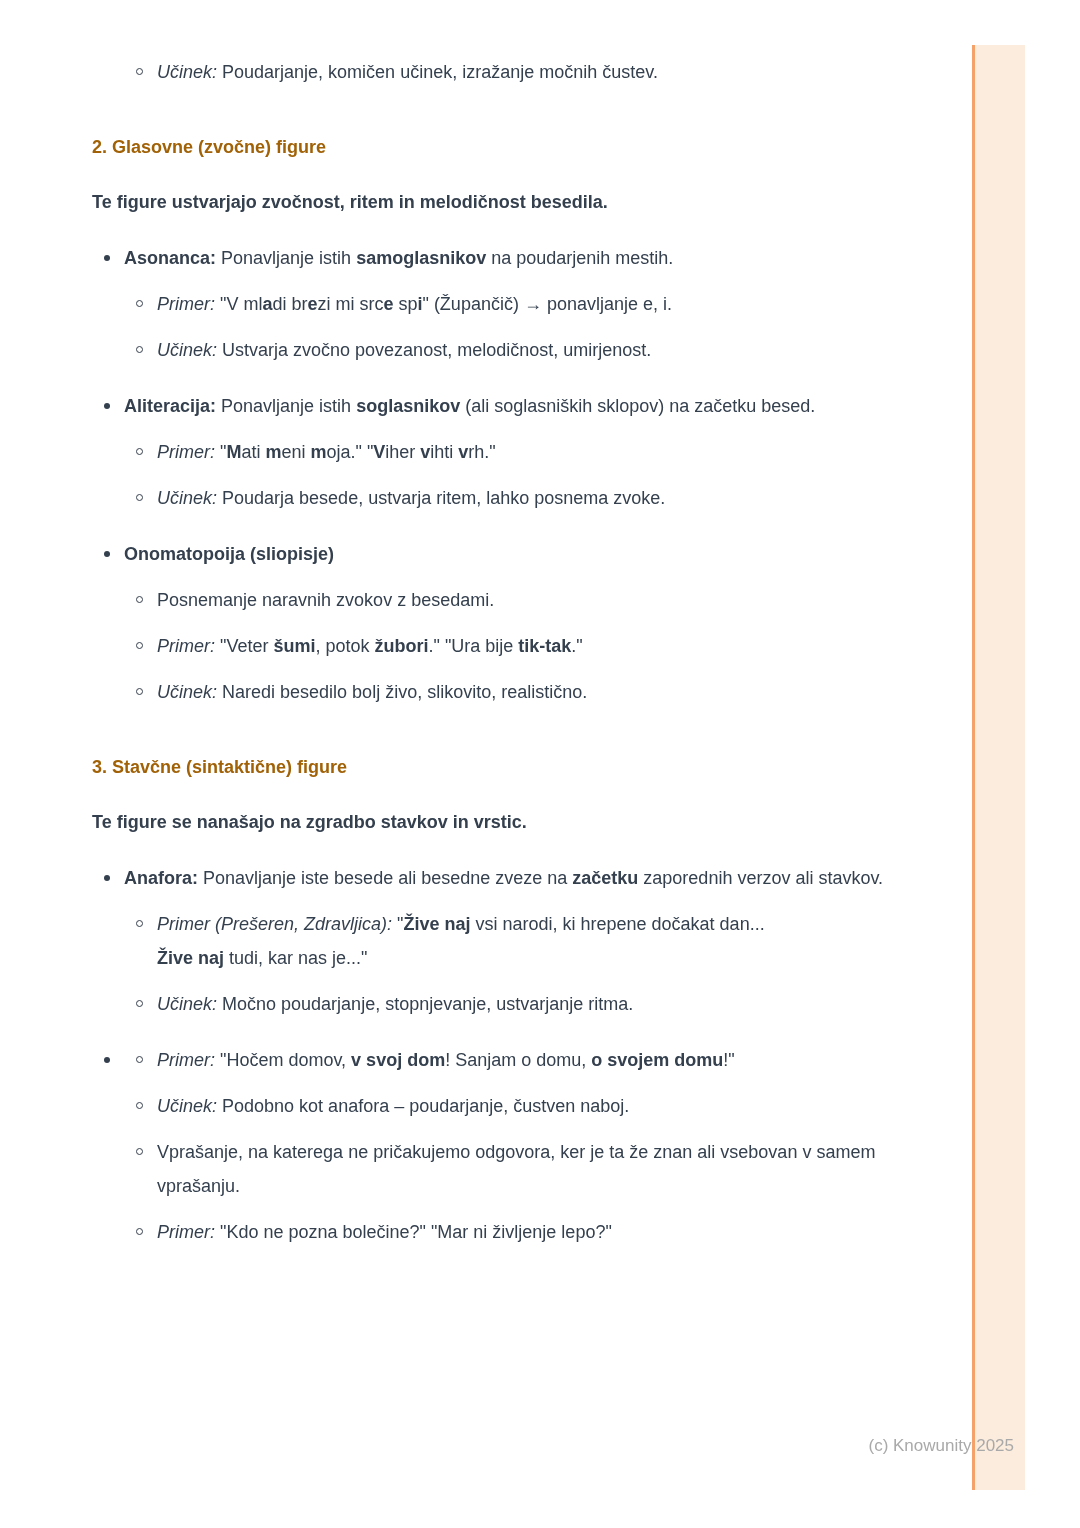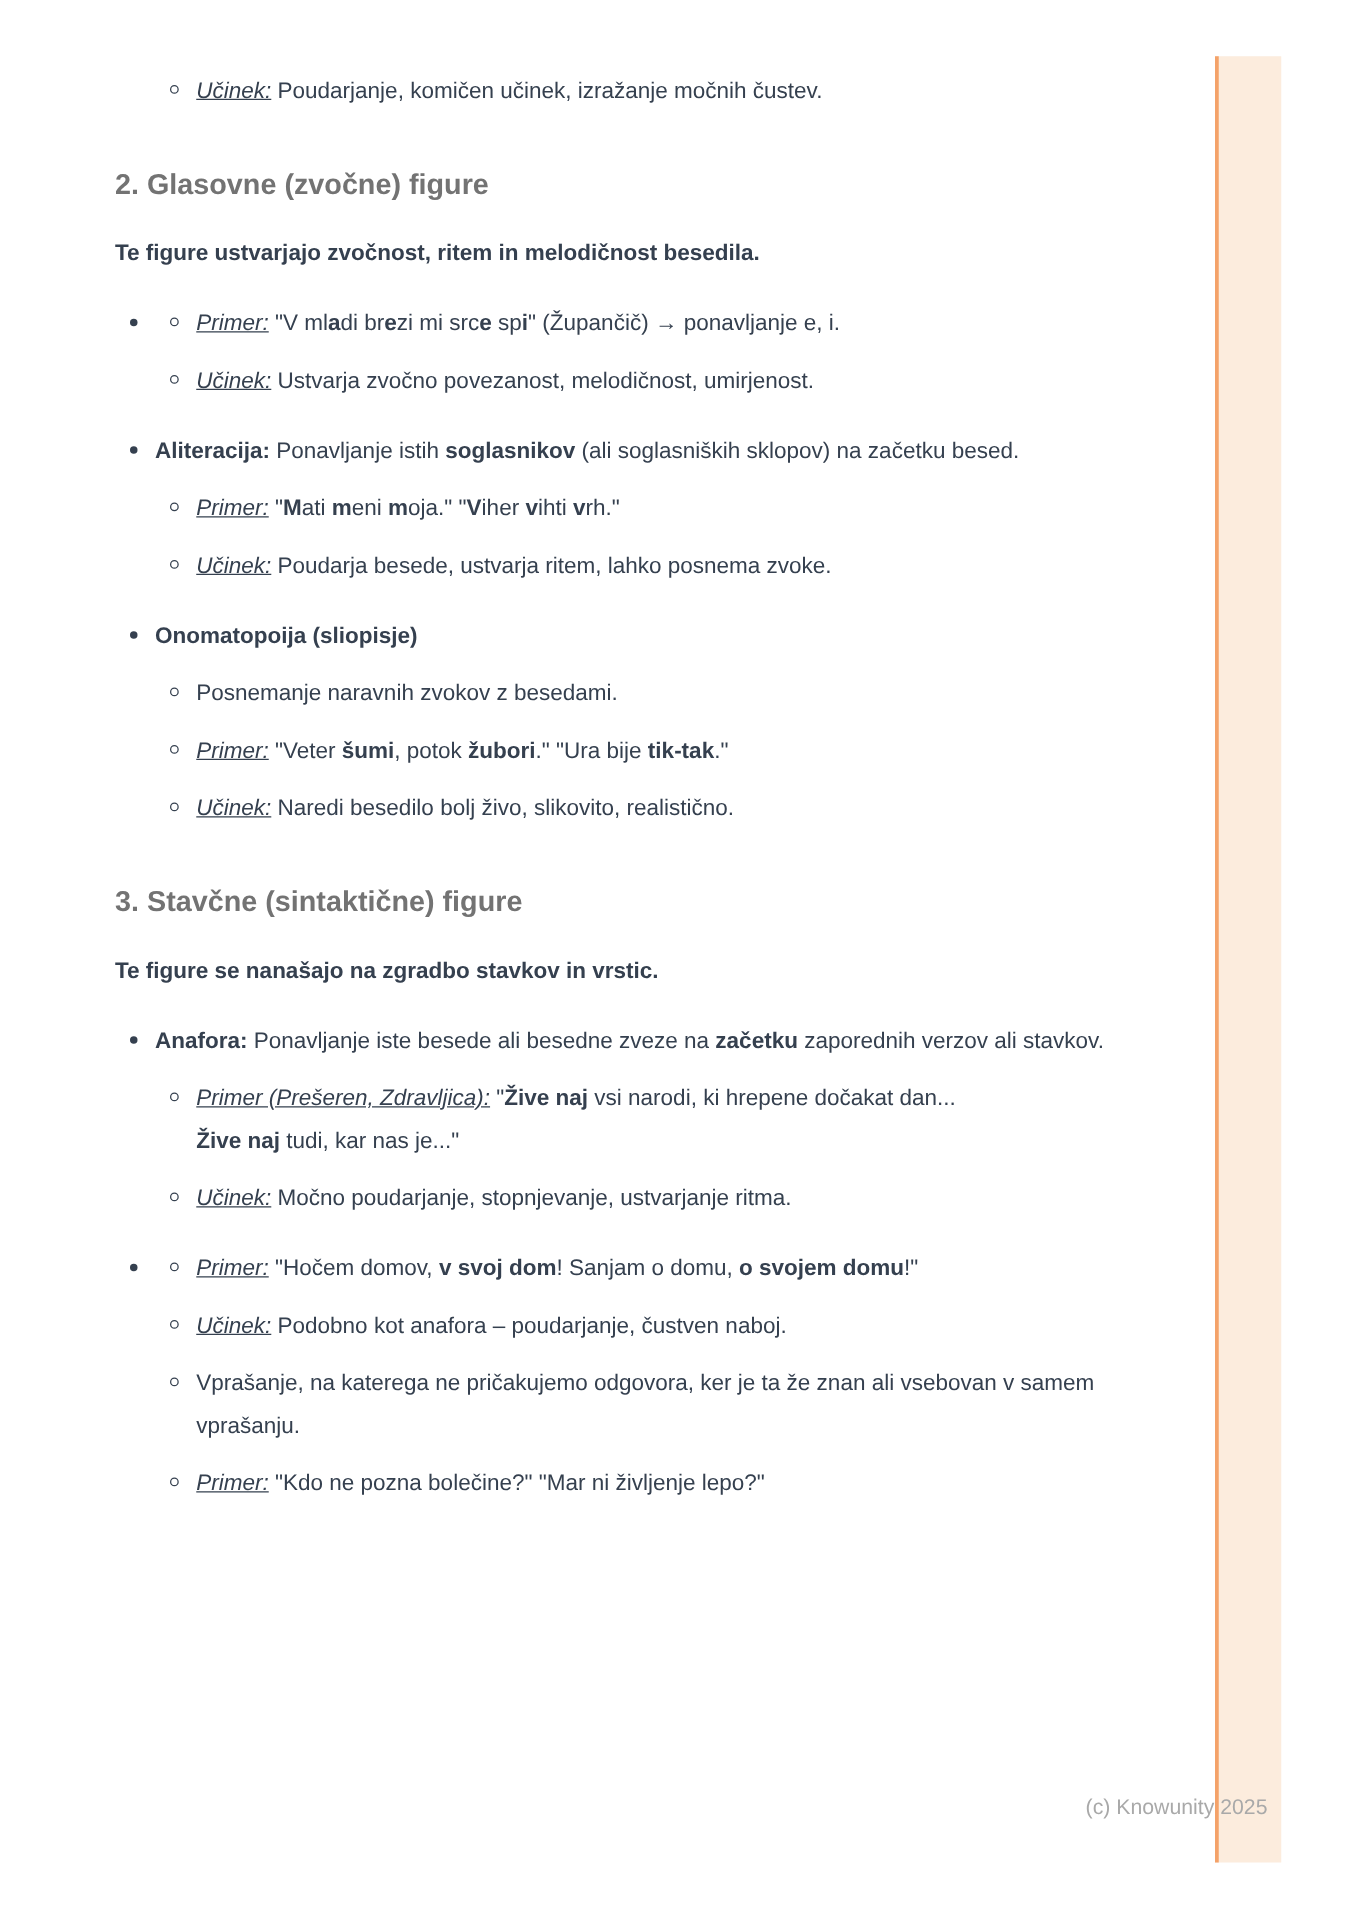--- a/index.html
+++ b/index.html
@@ -10,53 +10,53 @@
   }
   .sidebar-stripe{
     position:absolute;top:45px;right:55px;width:50px;height:1445px;
     background:#fcecdd;border-left:3px solid #f4a269;z-index:1;
   }
   .content{
     position:absolute;left:92px;top:55px;width:838px;
     font-size:18px;line-height:34px;z-index:2;
   }
   .h2{
-    color:#737373;font-weight:700;font-size:23px;line-height:36px;
+    color:#a16207;font-weight:700;font-size:18px;line-height:36px;
     margin:40px 0 20px 0;
   }
   .p{margin:0;font-weight:bold;}
   .b1{position:relative;padding-left:32px;margin-top:22px;text-align:justify;}
   .b1 > .marker{
     position:absolute;left:12px;top:14px;width:6px;height:6px;
     border-radius:50%;background:#35404f;
   }
   .b2{position:relative;margin-left:32px;padding-left:33px;margin-top:12px;}
   .content > .b2:first-child{margin-top:0;}
   .b2 > .marker{
     position:absolute;left:12px;top:13px;width:6px;height:6px;
     border-radius:50%;border:1.6px solid #35404f;background:transparent;
     box-sizing:border-box;width:7px;height:7px;
   }
   .bold{font-weight:700;}
-  .italic{font-style:italic;text-decoration:underline;}
+  .italic{font-style:italic;}
   .watermark{
     position:absolute;top:1438px;right:66px;font-size:17px;line-height:16px;
     color:#a9a9a9;z-index:3;
   }
 </style>
 </head>
 <body>
 
 <div class="sidebar-stripe"></div>
 
 <div class="content">
     <div class="b2"><span class="marker"></span><span class="text"><span class="italic">Učinek:</span><span> Poudarjanje, komičen učinek, izražanje močnih čustev.</span></span></div>
     <div class="h2">2. Glasovne (zvočne) figure</div>
     <div class="p"><span class="text"><span>Te figure ustvarjajo zvočnost, ritem in melodičnost besedila.</span></span></div>
-    <div class="b1"><span class="marker"></span></div>
+    <div class="b1"><span class="marker"></span><span class="text"><span class="bold">Asonanca:</span><span> Ponavljanje istih </span><span class="bold">samoglasnikov</span><span> na poudarjenih mestih.</span></span></div>
     <div class="b2"><span class="marker"></span><span class="text"><span class="italic">Primer:</span><span> "V ml</span><span class="bold">a</span><span>di br</span><span class="bold">e</span><span>zi mi src</span><span class="bold">e</span><span> sp</span><span class="bold">i</span><span>" (Župančič) → ponavljanje e, i.</span></span></div>
     <div class="b2"><span class="marker"></span><span class="text"><span class="italic">Učinek:</span><span> Ustvarja zvočno povezanost, melodičnost, umirjenost.</span></span></div>
     <div class="b1"><span class="marker"></span><span class="text"><span class="bold">Aliteracija:</span><span> Ponavljanje istih </span><span class="bold">soglasnikov</span><span> (ali soglasniških sklopov) na začetku besed.</span></span></div>
     <div class="b2"><span class="marker"></span><span class="text"><span class="italic">Primer:</span><span> "</span><span class="bold">M</span><span>ati </span><span class="bold">m</span><span>eni </span><span class="bold">m</span><span>oja." "</span><span class="bold">V</span><span>iher </span><span class="bold">v</span><span>ihti </span><span class="bold">v</span><span>rh."</span></span></div>
     <div class="b2"><span class="marker"></span><span class="text"><span class="italic">Učinek:</span><span> Poudarja besede, ustvarja ritem, lahko posnema zvoke.</span></span></div>
     <div class="b1"><span class="marker"></span><span class="text"><span class="bold">Onomatopoija (sliopisje)</span></span></div>
     <div class="b2"><span class="marker"></span><span class="text"><span>Posnemanje naravnih zvokov z besedami.</span></span></div>
     <div class="b2"><span class="marker"></span><span class="text"><span class="italic">Primer:</span><span> "Veter </span><span class="bold">šumi</span><span>, potok </span><span class="bold">žubori</span><span>." "Ura bije </span><span class="bold">tik-tak</span><span>."</span></span></div>
     <div class="b2"><span class="marker"></span><span class="text"><span class="italic">Učinek:</span><span> Naredi besedilo bolj živo, slikovito, realistično.</span></span></div>
     <div class="h2">3. Stavčne (sintaktične) figure</div>

